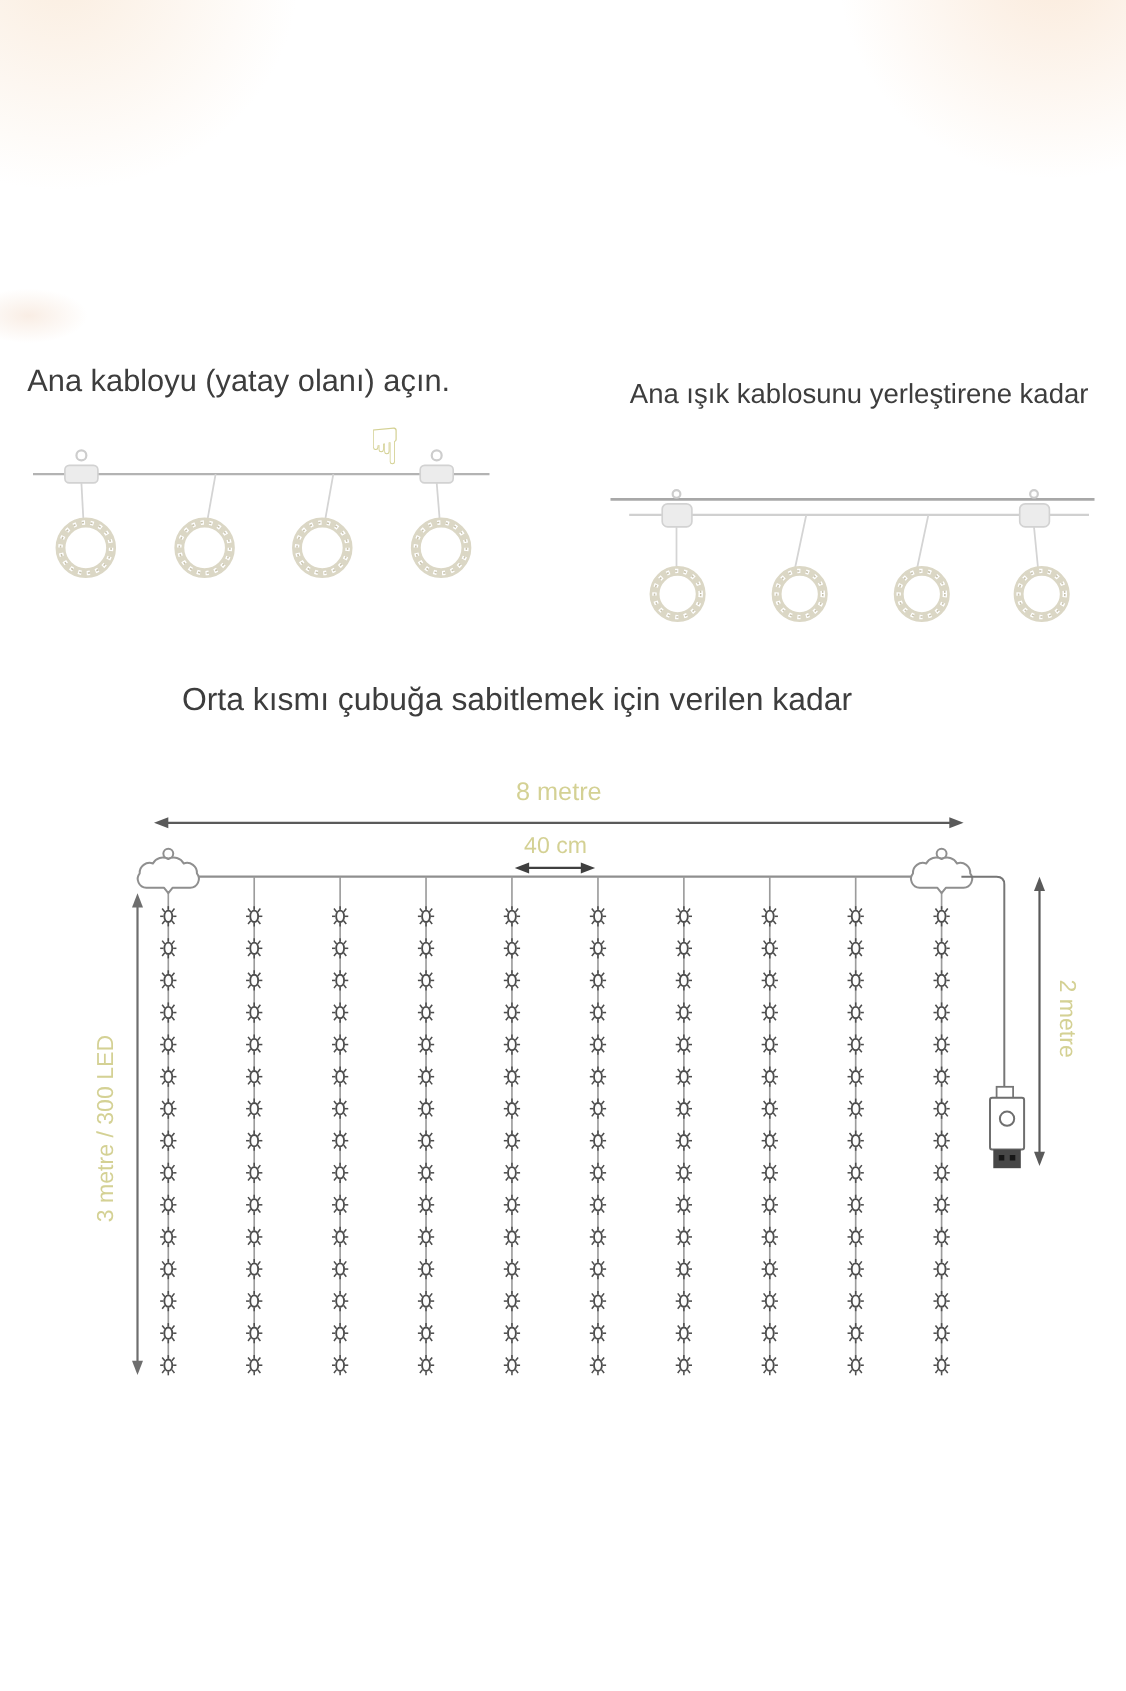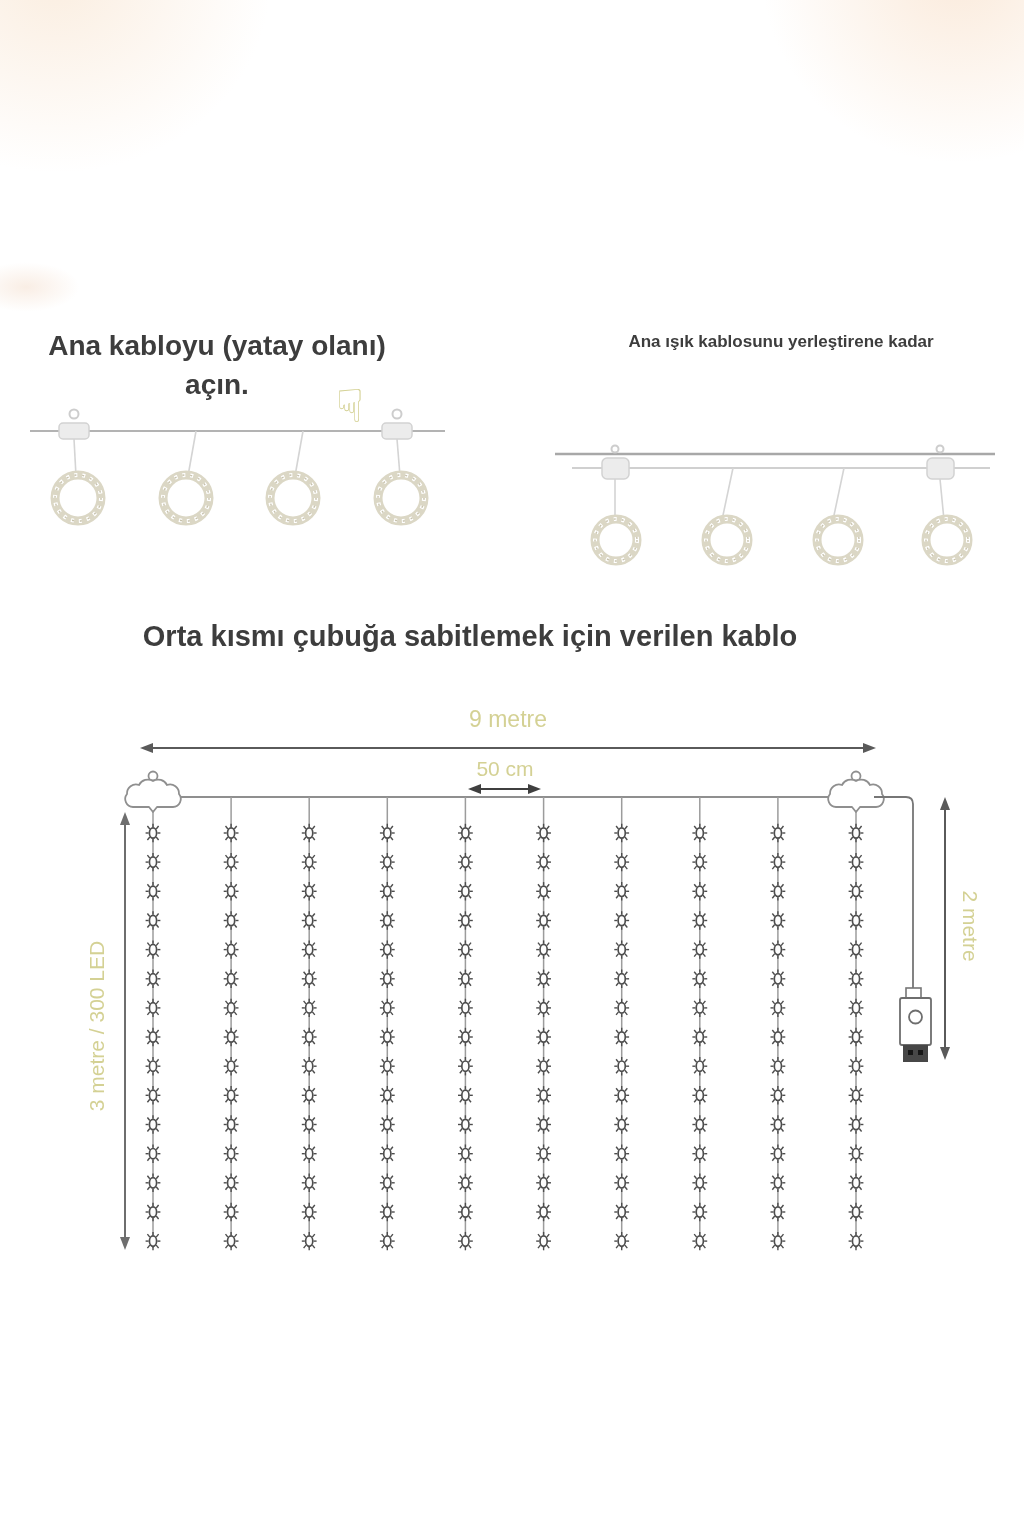--- a/index.html
+++ b/index.html
@@ -12,23 +12,23 @@
     font-family:"Liberation Sans","DejaVu Sans",sans-serif;
     color:#3d3d3d;
   }
   .glow{position:absolute;pointer-events:none;}
   .glow-left{left:-70px;top:-90px;width:360px;height:280px;
     background:radial-gradient(ellipse at 35% 25%, rgba(247,224,200,.55), rgba(255,255,255,0) 65%);}
   .glow-right{right:-50px;top:-100px;width:330px;height:280px;
     background:radial-gradient(ellipse at 65% 25%, rgba(246,214,184,.5), rgba(255,255,255,0) 65%);}
   .glow-small{left:-10px;top:262px;width:90px;height:50px;
     background:radial-gradient(ellipse at 40% 50%, rgba(242,216,196,.45), rgba(255,255,255,0) 70%);}
-  .heading{position:absolute;text-align:center;font-weight:700;line-height:1.4;}
+  .heading{position:absolute;text-align:center;font-weight:400;line-height:1.4;}
   .h-step1{left:22px;top:326px;width:390px;font-size:28px;}
-  .h-step2{left:546px;top:330px;width:470px;font-size:17px;line-height:1.45;}
+  .h-step2{left:546px;top:340px;width:470px;font-size:25px;line-height:1.45;}
   .h-step3{left:118px;top:616px;width:704px;font-size:29px;line-height:1.4;}
   .illus{position:absolute;}
   .hand{
     position:absolute;left:350px;top:406px;
     transform:translate(-50%,-50%);
     font-size:46px;line-height:1;
     color:#d4d194;
     font-family:"DejaVu Sans",sans-serif;
   }
   .mlabel{position:absolute;color:#d4d194;font-weight:400;}
@@ -136,21 +136,21 @@
       </g>
       <g>
         <circle cx="407" cy="110" r="21" fill="none" stroke="#dbd7c5" stroke-width="9"></circle>
         <circle cx="407" cy="110" r="21" fill="none" stroke="#ffffff" stroke-width="4" stroke-dasharray="3 5"></circle>
         <circle cx="407" cy="110" r="21" fill="none" stroke="#c7c2ad" stroke-width="1.4" stroke-dasharray="2 6"></circle>
       </g>
     </g>
   </svg>
 
   <div class="heading h-step3">
-    <div>Orta kısmı çubuğa sabitlemek için verilen kablo</div>
+    <div>Orta kısmı çubuğa sabitlemek için verilen kadar</div>
   </div>
 
   <svg id="curtain-svg" class="illus" style="left:60px;top:700px" width="920" height="580" viewBox="60 700 920 580">
     <defs>
       <g id="led">
         <g stroke="#4d4d4d" stroke-width="1.4">
           <line x1="0" y1="-6" x2="0" y2="-9.2"></line>
           <line x1="0" y1="6" x2="0" y2="9.2"></line>
           <line x1="-4.4" y1="0" x2="-7.4" y2="0"></line>
           <line x1="4.4" y1="0" x2="7.4" y2="0"></line>
@@ -347,18 +347,18 @@
         <path d="M 874 797 L 906 797 Q 913 797 913 804 L 913 989" fill="none" stroke="#767676" stroke-width="1.8"></path>
         <rect x="906" y="988" width="15" height="11" fill="#ffffff" stroke="#767676" stroke-width="1.6"></rect>
         <rect x="900" y="998" width="31" height="47" rx="2" fill="#ffffff" stroke="#6e6e6e" stroke-width="1.8"></rect>
         <circle cx="915.5" cy="1017" r="6.5" fill="#ffffff" stroke="#6e6e6e" stroke-width="1.8"></circle>
         <rect x="903" y="1045" width="25" height="17" fill="#474747"></rect>
         <rect x="908" y="1050" width="5" height="5" fill="#161616"></rect>
         <rect x="918" y="1050" width="5" height="5" fill="#161616"></rect>
       </g>
   </svg>
 
-  <div class="mlabel lbl-3m">9 metre</div>
-  <div class="mlabel lbl-30cm">50 cm</div>
+  <div class="mlabel lbl-3m">8 metre</div>
+  <div class="mlabel lbl-30cm">40 cm</div>
   <div class="vlabel lbl-3m300">3 metre / 300 LED</div>
   <div class="vlabel lbl-2m">2 metre</div>
 
 </div>
 
 </body></html>

